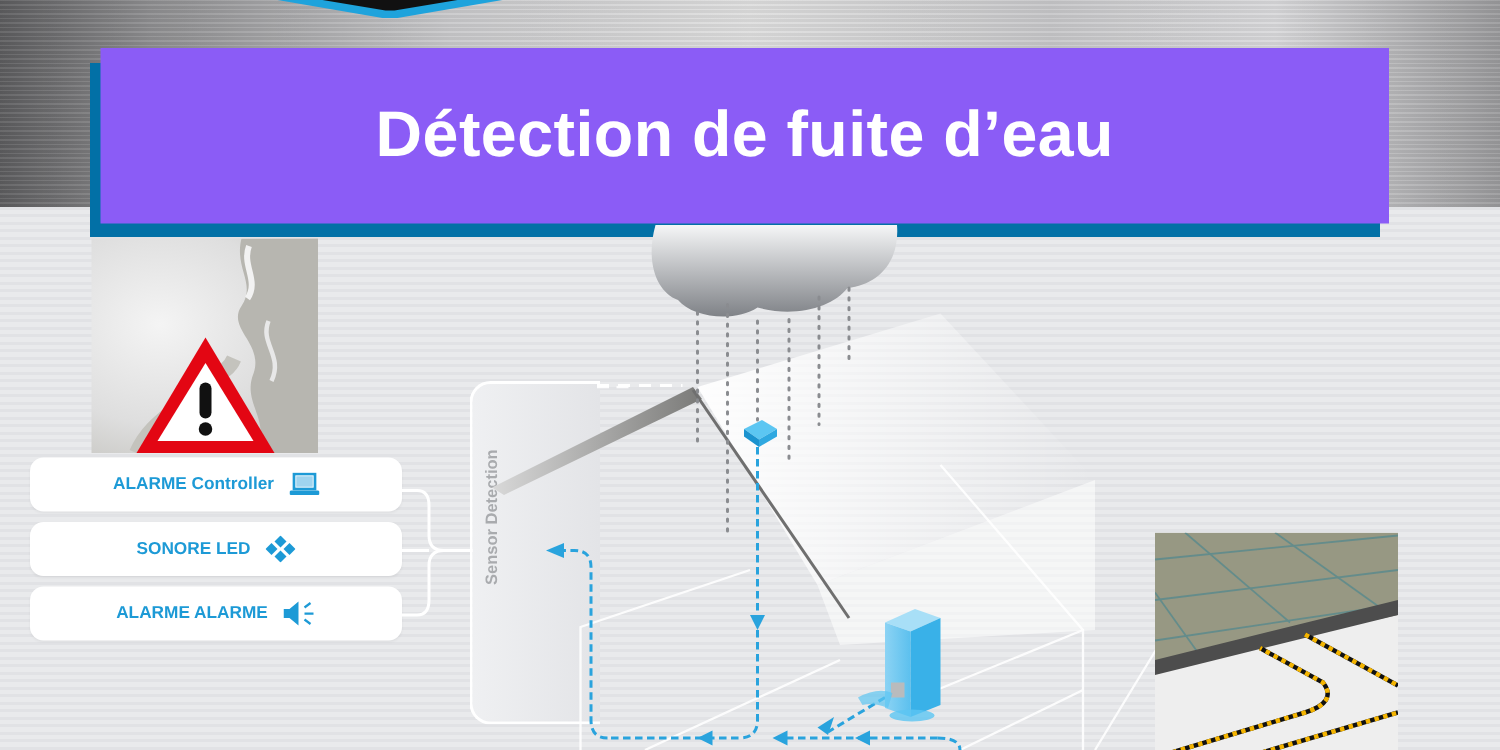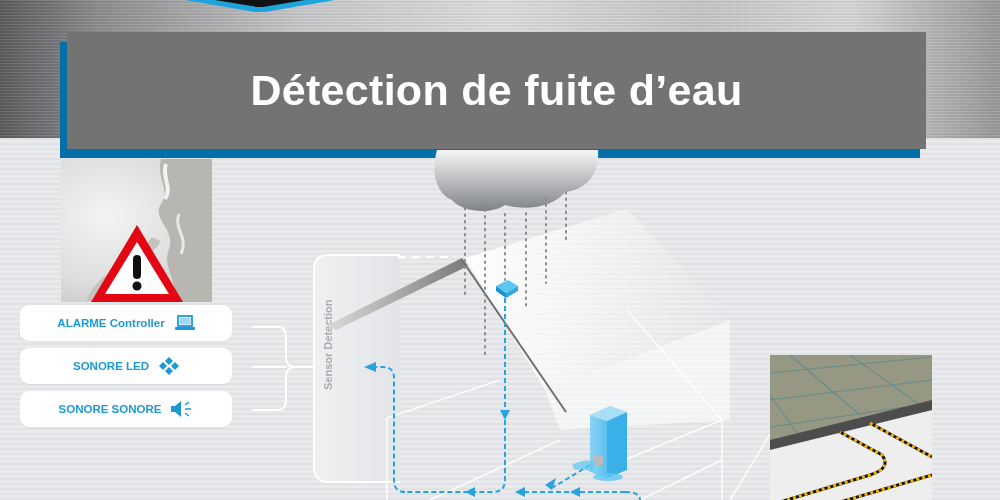--- a/index.html
+++ b/index.html
@@ -5,27 +5,27 @@
   html, body { margin:0; padding:0; }
   body { width:1000px; height:500px; overflow:hidden; position:relative;
          font-family:"Liberation Sans", "DejaVu Sans", sans-serif;
          background: repeating-linear-gradient(180deg,#e9eaec 0px,#e9eaec 3px,#e1e2e5 3px,#e1e2e5 5px); }
   .metal { position:absolute; left:0; top:0; width:1000px; height:138px;
            background: linear-gradient(90deg,#5d5d5f 0%,#8e8e90 10%,#c9c9cb 30%,#dedede 50%,#c7c7c9 70%,#d9d9db 85%,#9a9a9c 100%); }
   .metal::after { content:""; position:absolute; inset:0;
            background: repeating-linear-gradient(180deg, rgba(255,255,255,.08) 0 1px, rgba(0,0,0,.05) 1px 3px); }
   .top-chevron { position:absolute; left:185px; top:0; width:150px; height:12px; }
   .banner-shadow { position:absolute; left:60px; top:42px; width:860px; height:116px; background:#0270a6; }
-  .banner { position:absolute; left:67px; top:32px; width:859px; height:117px; background:#737373;
+  .banner { position:absolute; left:67px; top:32px; width:859px; height:117px; background:#8b5cf6;
             display:flex; align-items:center; justify-content:center; }
   .banner h1 { margin:0; color:#fff; font-weight:bold; font-size:43px; letter-spacing:0.3px; }
   .photo-leak { position:absolute; left:61px; top:159px; width:151px; height:143px;
                 background: radial-gradient(ellipse at 30% 40%, #f4f4f4 0%, #dedede 55%, #bdbcb6 100%); overflow:hidden; }
   .warning { position:absolute; left:88px; top:222px; width:98px; height:84px; }
-  .alarm-btn { position:absolute; left:20px; width:212px; height:36px; background:#fff; border-radius:9px;
+  .alarm-btn { position:absolute; left:20px; width:248px; height:36px; background:#fff; border-radius:9px;
                display:flex; align-items:center; justify-content:center; gap:10px;
                color:#1d9ad6; font-weight:bold; font-size:11.5px; cursor:pointer; box-shadow:0 1px 2px rgba(0,0,0,.05); }
   .alarm-btn svg { flex:0 0 auto; }
   .brace { position:absolute; left:250px; top:325px; }
   .sensor-panel { position:absolute; left:313px; top:254px; width:85px; height:225px;
                   border:2px solid #fff; border-right:none; border-radius:14px 0 0 14px;
                   background: linear-gradient(90deg,#eff0f2,#e3e4e7); }
   .sensor-label { position:absolute; left:322px; top:390px; transform-origin:left top; transform:rotate(-90deg);
                   color:#a9abae; font-size:11px; font-weight:bold; white-space:nowrap; }
   .diagram { position:absolute; left:0; top:0; }
@@ -72,21 +72,21 @@
 <div class="alarm-btn" style="top:348px">
   <span>SONORE LED</span>
   <svg width="20" height="18" viewBox="0 0 20 18">
     <polygon points="10,0 14,4 10,8 6,4" fill="#1d9ad6"></polygon>
     <polygon points="4,5 8,9 4,13 0,9" fill="#1d9ad6"></polygon>
     <polygon points="16,5 20,9 16,13 12,9" fill="#1d9ad6"></polygon>
     <polygon points="10,10 14,14 10,18 6,14" fill="#1d9ad6"></polygon>
   </svg>
 </div>
 <div class="alarm-btn" style="top:391px">
-  <span>SONORE SONORE</span>
+  <span>ALARME ALARME</span>
   <svg width="22" height="18" viewBox="0 0 22 18">
     <polygon points="0,6 4,6 10,1 10,17 4,12 0,12" fill="#1d9ad6"></polygon>
     <line x1="14" y1="5" x2="18" y2="2" stroke="#1d9ad6" stroke-width="1.5"></line>
     <line x1="14" y1="9" x2="20" y2="9" stroke="#1d9ad6" stroke-width="1.5"></line>
     <line x1="14" y1="13" x2="18" y2="16" stroke="#1d9ad6" stroke-width="1.5"></line>
   </svg>
 </div>
 
 <svg class="brace" width="70" height="90" viewBox="0 0 70 90">
   <path d="M2,2 H28 Q36,2 36,12 V32 Q36,42 46,42 H68" stroke="#fff" stroke-width="2" fill="none"></path>

